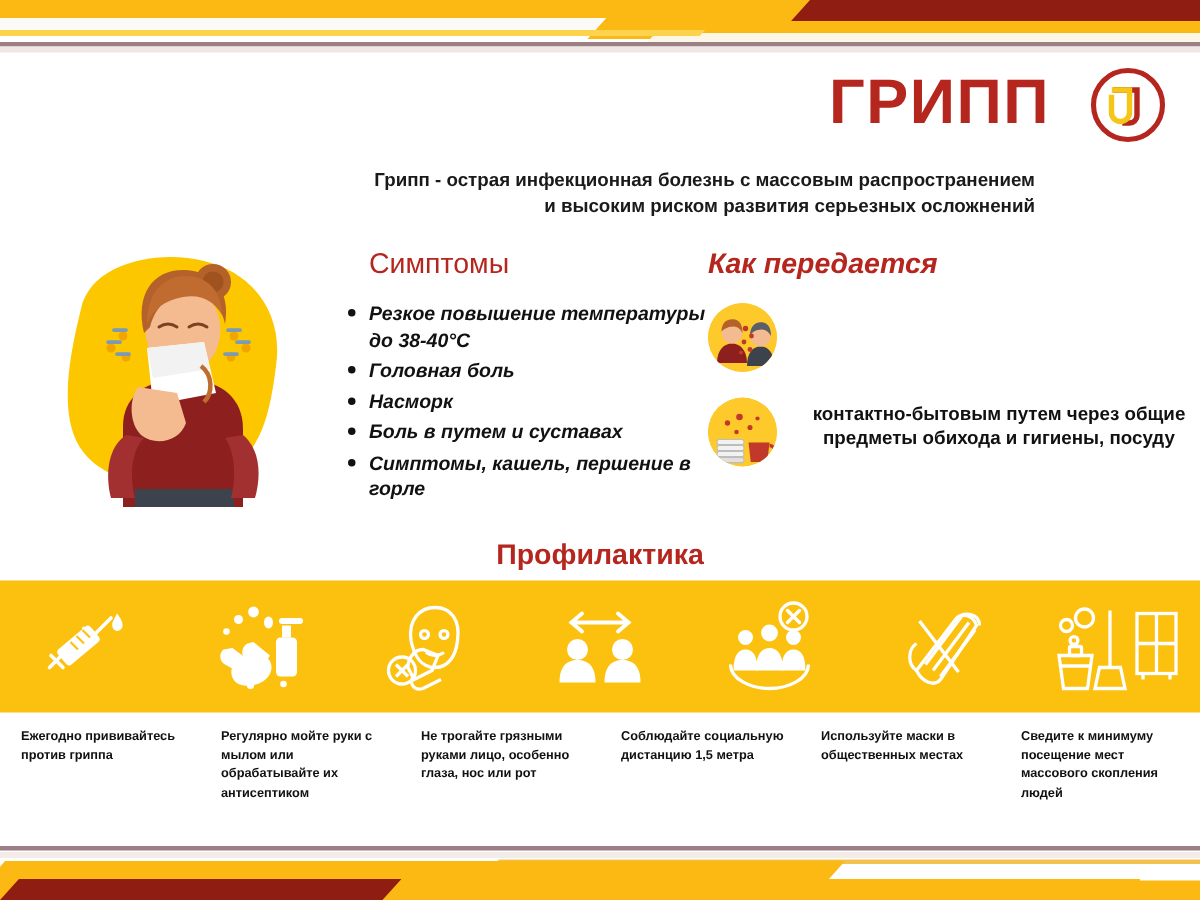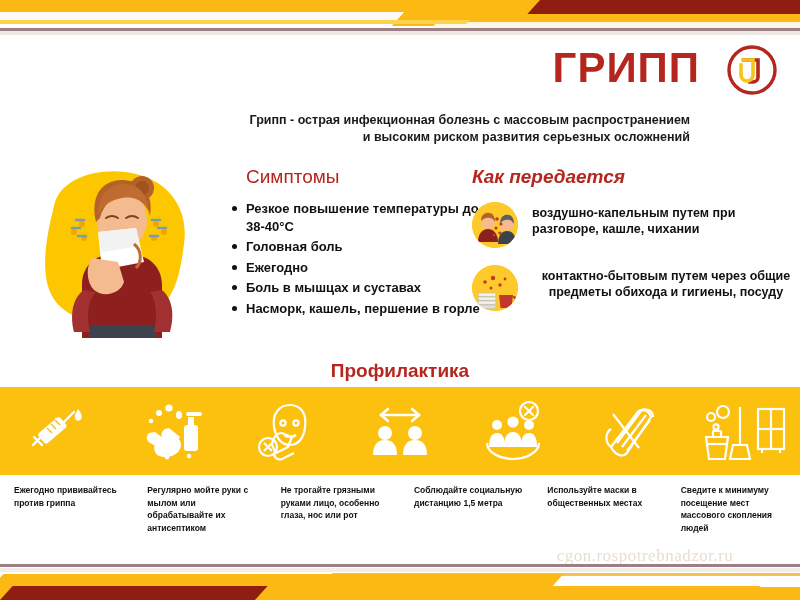--- a/index.html
+++ b/index.html
@@ -81,21 +81,21 @@
 
   
   .woman{position:absolute;left:24px;top:166px;width:180px;height:172px;}
 
   
   .sym-head{
     position:absolute;left:222px;top:166px;font-size:19px;font-weight:normal;color:#b5261f;margin-left:24px;
   }
   .sym-list{
     position:absolute;left:224px;top:200px;width:240px;
-    margin:0;padding:0 0 0 22px;list-style:none;
+    margin:0;padding:0 0 0 22px;list-style:none;font-style:italic;
   }
   .sym-list li{
     position:relative;font-size:13px;font-weight:bold;color:#111;
     line-height:17.5px;margin-bottom:3px;
   }
   .sym-list li:before{
     content:"";position:absolute;left:-14px;top:6px;width:5px;height:5px;
     border-radius:50%;background:#111;
   }
 
@@ -222,23 +222,23 @@
       <line x1="128" y1="54" x2="136" y2="54"></line>
         <line x1="134" y1="62" x2="142" y2="62"></line>
       <line x1="126" y1="70" x2="134" y2="70"></line>
     </g>
   </svg>
 
   <div class="sym-head">Симптомы</div>
   <ul class="sym-list">
     <li>Резкое повышение температуры до 38-40°C</li>
     <li>Головная боль</li>
-    <li>Ежегодно</li>
-    <li>Боль в мышцах и суставах</li>
-    <li>Насморк, кашель, першение в горле</li>
+    <li>Насморк</li>
+    <li>Боль в путем и суставах</li>
+    <li>Симптомы, кашель, першение в горле</li>
   </ul>
 
   <div class="tr-head">Как передается</div>
 
   <div class="tr-item i0">
     <div class="tr-circle">
       <svg viewBox="0 0 46 46" width="46" height="46">
         <circle cx="23" cy="23" r="23" fill="#fdc92b"></circle>
 
         <path d="M6 40 C6 31 11 27 16 27 C21 27 26 31 26 40 Z" fill="#8e1f1f"></path>
@@ -251,21 +251,20 @@
 
         <g fill="#c0392b">
           <circle cx="25" cy="17" r="1.8"></circle>
             <circle cx="29" cy="22" r="1.6"></circle>
           <circle cx="24" cy="26" r="1.6"></circle>
             <circle cx="28" cy="31" r="1.6"></circle>
           <circle cx="22" cy="33" r="1.4"></circle>
         </g>
       </svg>
     </div>
-    <div class="tr-text">воздушно-капельным путем при разговоре, кашле, чихании</div>
   </div>
 
   <div class="tr-item i1">
     <div class="tr-circle">
       <svg viewBox="0 0 46 46" width="46" height="46">
         <circle cx="23" cy="23" r="23" fill="#fdc92b"></circle>
 
         <g>
           <rect x="6" y="28" width="18" height="3.4" rx="1.6" fill="#f2f2f2" stroke="#bdbdbd" stroke-width="0.7"></rect>
           <rect x="6" y="32" width="18" height="3.4" rx="1.6" fill="#f2f2f2" stroke="#bdbdbd" stroke-width="0.7"></rect>
@@ -429,21 +428,20 @@
 
   <div class="prev-captions">
     <div class="prev-cap-cell">Ежегодно прививайтесь против гриппа</div>
     <div class="prev-cap-cell">Регулярно мойте руки с мылом или обрабатывайте их антисептиком</div>
     <div class="prev-cap-cell">Не трогайте грязными руками лицо, особенно глаза, нос или рот</div>
     <div class="prev-cap-cell">Соблюдайте социальную дистанцию 1,5 метра</div>
     <div class="prev-cap-cell">Используйте маски в общественных местах</div>
     <div class="prev-cap-cell">Сведите к минимуму посещение мест массового скопления людей</div>
   </div>
 
-  <div class="watermark">cgon.rospotrebnadzor.ru</div>
 
   <div class="botband">
     <div class="bb bb-line-mauve"></div>
     <div class="bb bb-line-cream"></div>
     <div class="bb bb-line-yellow"></div>
     <div class="bb bb-yellow-right"></div>
     <div class="bb bb-yellow1"></div>
     <div class="bb bb-yellow2"></div>
     <div class="bb bb-dark"></div>
   </div>

